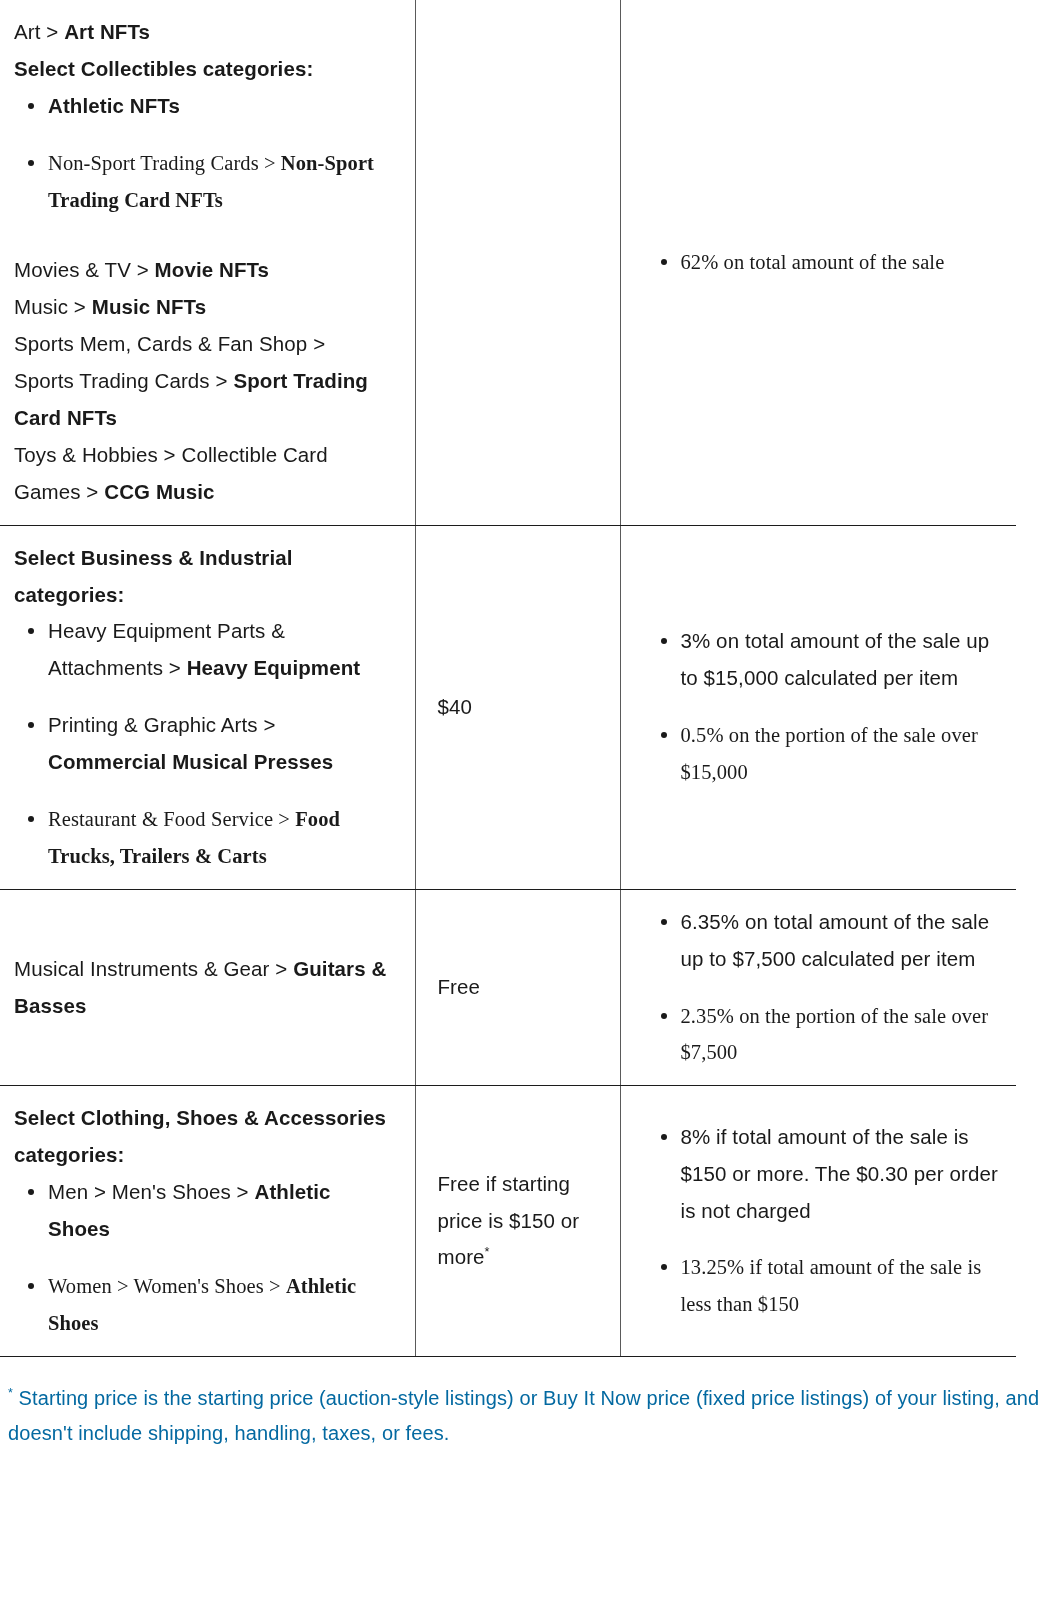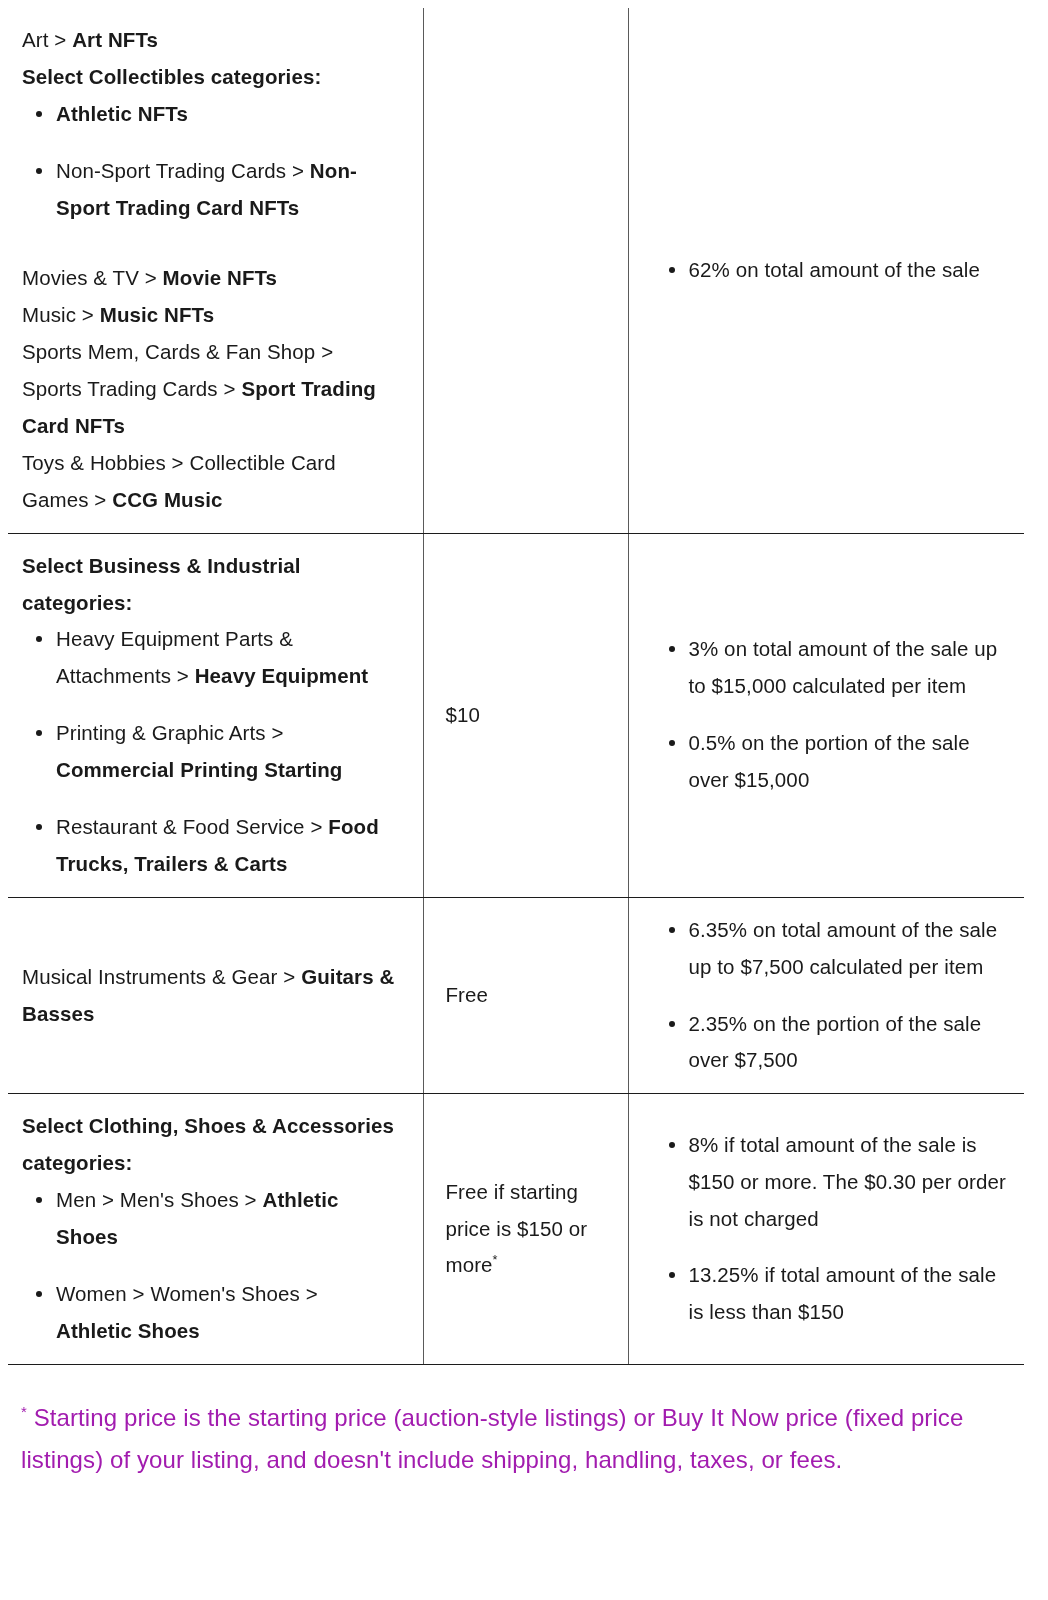--- a/index.html
+++ b/index.html
@@ -23,21 +23,21 @@
     height: 1600px;
     position: relative;
     box-sizing: border-box;
   }
 
   
   table.fee-table {
     width: 1016px;
     border-collapse: collapse;
     table-layout: fixed;
-    margin: 8px;
+    margin: 0;
     padding: 0;
   }
 
   table.fee-table col.c-category { width: 415px; }
   table.fee-table col.c-insertion { width: 205px; }
   table.fee-table col.c-final     { width: 396px; }
 
   table.fee-table td {
     vertical-align: middle;
     padding: 0;
@@ -78,21 +78,21 @@
   ul.bullets {
     list-style: none;
     margin: 0;
     padding: 0;
   }
   ul.bullets > li {
     position: relative;
     padding-left: 34px;
     margin: 0 0 20px 0;
   }
-  ul.bullets > li:last-child { margin-bottom: 0; }
+  ul.bullets > li:last-child { margin-bottom: 0; font-family: Liberation Serif, serif; }
   ul.bullets > li::before {
     content: "";
     position: absolute;
     left: 14px;
     top: 15px;
     width: 6px;
     height: 6px;
     border-radius: 50%;
     background: #1a1a1a;
   }
@@ -102,25 +102,25 @@
   .block-after-list { margin-top: 0; }
 
   .sup {
     font-size: 0.62em;
     vertical-align: super;
     line-height: 0;
   }
 
   
   .footnote {
-    padding: 24px 8px 0 21px;
-    font-size: 24px;
+    padding: 24px 8px 0 8px;
+    font-size: 20px;
     line-height: 1.78;
     letter-spacing: 0.1px;
-    color: #a21caf;
+    color: #0369a1;
     position: relative;
   }
   .footnote .fn-star {
     font-size: 0.62em;
     vertical-align: super;
     line-height: 0;
   }
 </style>
 </head>
 <body>
@@ -189,31 +189,31 @@
 
       <tr>
         <td class="col-category">
           <div class="cell-inner pad-left-cat">
             <div class="lead-line">Select Business &amp; Industrial categories:</div>
             <ul class="bullets">
               <li>
                 <span>Heavy Equipment Parts &amp; Attachments &gt; </span><strong>Heavy Equipment</strong>
               </li>
               <li>
-                <span>Printing &amp; Graphic Arts &gt; </span><strong>Commercial Printing Starting</strong>
+                <span>Printing &amp; Graphic Arts &gt; </span><strong>Commercial Musical Presses</strong>
               </li>
               <li>
                 <span>Restaurant &amp; Food Service &gt; </span><strong>Food Trucks, Trailers &amp; Carts</strong>
               </li>
             </ul>
           </div>
         </td>
 
         <td class="col-insertion">
-          <div class="cell-inner mid">$10</div>
+          <div class="cell-inner mid">$40</div>
         </td>
 
         <td class="col-final">
           <div class="cell-inner right">
             <ul class="bullets">
               <li>3% on total amount of the sale up to $15,000 calculated per item</li>
               <li>0.5% on the portion of the sale over $15,000</li>
             </ul>
           </div>
         </td>

